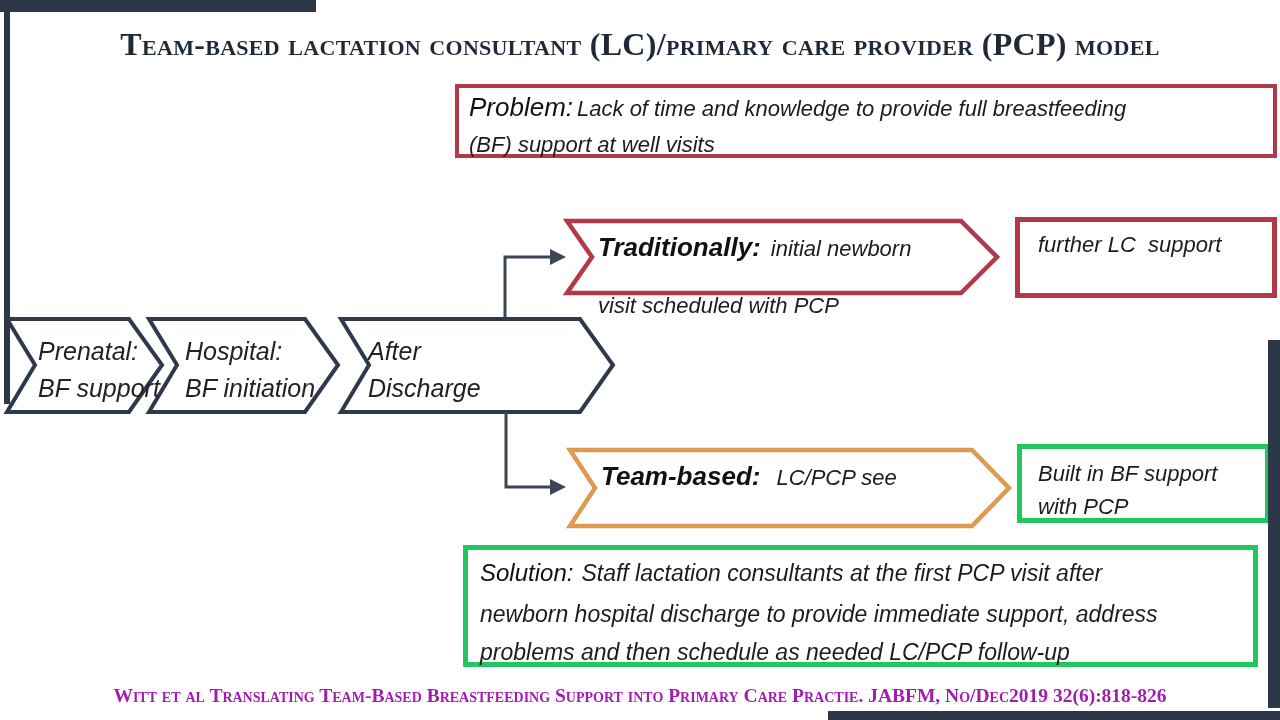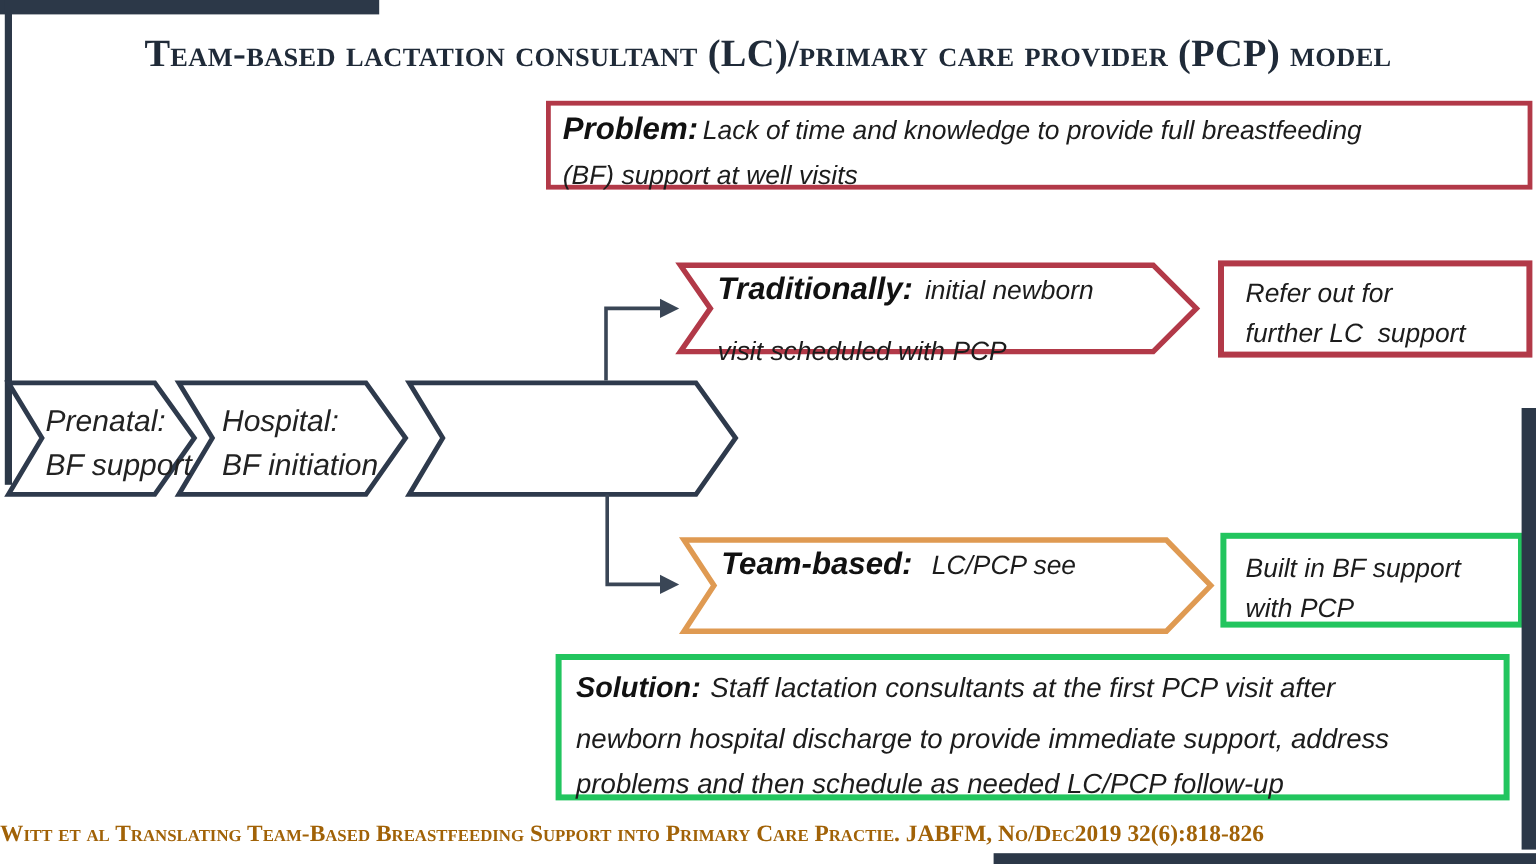--- a/index.html
+++ b/index.html
@@ -9,52 +9,52 @@
   
   .navy{background:#2c3848;}
   #topbar{left:0;top:0;width:316px;height:12px;z-index:0;}
   #leftline{left:4px;top:0;width:6px;height:404px;z-index:0;}
   #rightbar{left:1268px;top:340px;width:12px;height:368px;z-index:3;}
   #bottomstrip{left:828px;top:711px;width:452px;height:9px;z-index:3;}
   
   #title{left:0;top:24px;width:1280px;text-align:center;z-index:2;
          font-family:"Liberation Serif",serif;font-variant:small-caps;font-weight:600;
          font-size:32px;line-height:40px;color:#1f2a38;letter-spacing:.3px;}
-  #citation{left:0;top:684px;width:1280px;z-index:2;
+  #citation{left:0;top:684px;width:1280px;text-align:center;z-index:2;
          font-family:"Liberation Serif",serif;font-variant:small-caps;font-weight:600;
-         font-size:19.5px;line-height:24px;color:#a16207;}
+         font-size:19.5px;line-height:24px;color:#a21caf;}
   
   #shapes{left:0;top:0;width:1280px;height:720px;z-index:1;}
   
   .box{background:#fff;box-sizing:border-box;z-index:2;}
   .red-border{border:4px solid #b23948;}
   .red-border5{border:5px solid #b23948;}
   .orange-border{border:5px solid #22c55e;}
   #problem-box{left:455px;top:84px;width:822px;height:74px;padding:2px 10px;}
   #refer-box{left:1015px;top:217px;width:262px;height:81px;padding:6px 0 0 18px;}
   #built-box{left:1017px;top:444px;width:253px;height:79px;padding:8px 0 0 16px;}
   #solution-box{left:463px;top:545px;width:795px;height:122px;padding:4px 12px;}
   
   .it{font-style:italic;color:#1c1c1c;}
-  .lead{font-weight:bold;font-style:italic;color:#111;}
+  .lead{font-weight:normal;font-style:italic;color:#111;}
   .pre{white-space:pre-wrap;}
   .line{display:block;}
   #problem-box .lead{font-size:26px;}
   #problem-box .it{font-size:22px;}
   #problem-box .l1{line-height:34px;white-space:nowrap;}
   #problem-box .l2{line-height:34px;}
   #refer-box .it,#built-box .it{font-size:22px;line-height:33px;}
   .stage-label{z-index:2;font-style:italic;font-size:25px;line-height:37px;color:#222;}
   #trad-label,#team-label{z-index:2;}
   #trad-label{left:598px;top:228px;}
   #team-label{left:601px;top:457px;}
   .branch-lead{font-weight:bold;font-style:italic;font-size:26px;color:#111;}
   .branch-tail{font-style:italic;font-size:22px;color:#1c1c1c;margin-left:10px;}
   .branch-l2{display:block;font-style:italic;font-size:22px;color:#1c1c1c;line-height:33px;margin-top:19px;}
-  .branch-l1{display:block;line-height:24px;white-space:nowrap;}
+  .branch-l1{display:block;line-height:39px;white-space:nowrap;}
   #solution-box .lead{font-size:24px;}
   #solution-box .it{font-size:23px;}
   #solution-box .line{line-height:38px;white-space:nowrap;}
 </style>
 </head>
 <body>
 
 <div id="canvas">
 
   <div class="abs navy" id="topbar"></div>
@@ -85,28 +85,31 @@
   </div>
 
   <div class="abs stage-label" style="left:38px;top:333px">
     <span class="line">Prenatal:</span>
     <span class="line">BF support</span>
   </div>
   <div class="abs stage-label" style="left:185px;top:333px">
     <span class="line">Hospital:</span>
     <span class="line">BF initiation</span>
   </div>
+  <div class="abs stage-label" style="left:368px;top:333px">
+    <span class="line">After</span>
+    <span class="line">Discharge</span>
+  </div>
 
   <div class="abs" id="trad-label">
     <span class="branch-l1"><span class="branch-lead">Traditionally:</span><span class="branch-tail">initial newborn</span></span>
     <span class="branch-l2">visit scheduled with PCP</span>
   </div>
 
   <div class="abs box red-border5" id="refer-box">
-    <span class="line it">Refer out for</span>
     <span class="line it pre">further LC  support</span>
   </div>
 
   <div class="abs" id="team-label">
     <span class="branch-l1"><span class="branch-lead">Team-based:</span><span class="branch-tail" style="margin-left:16px">LC/PCP see</span></span>
   </div>
 
   <div class="abs box orange-border" id="built-box">
     <span class="line it">Built in BF support</span>
     <span class="line it">with PCP</span>

